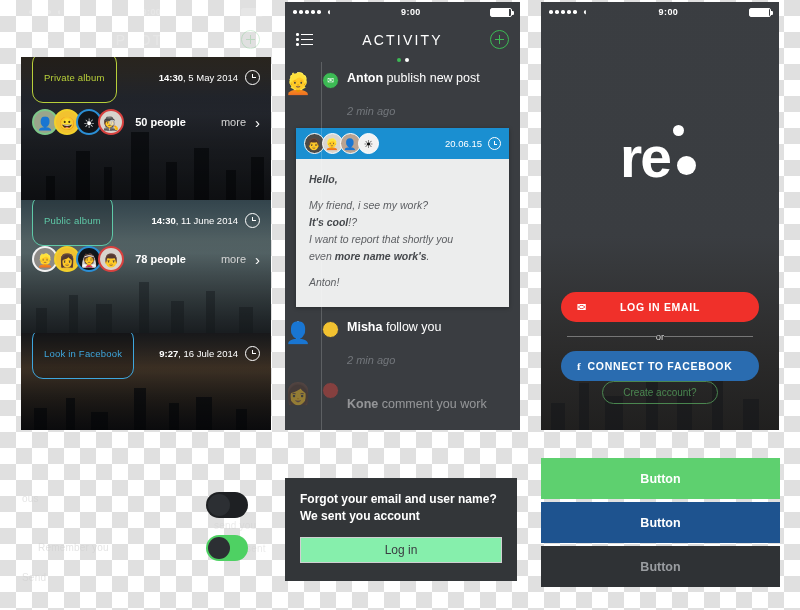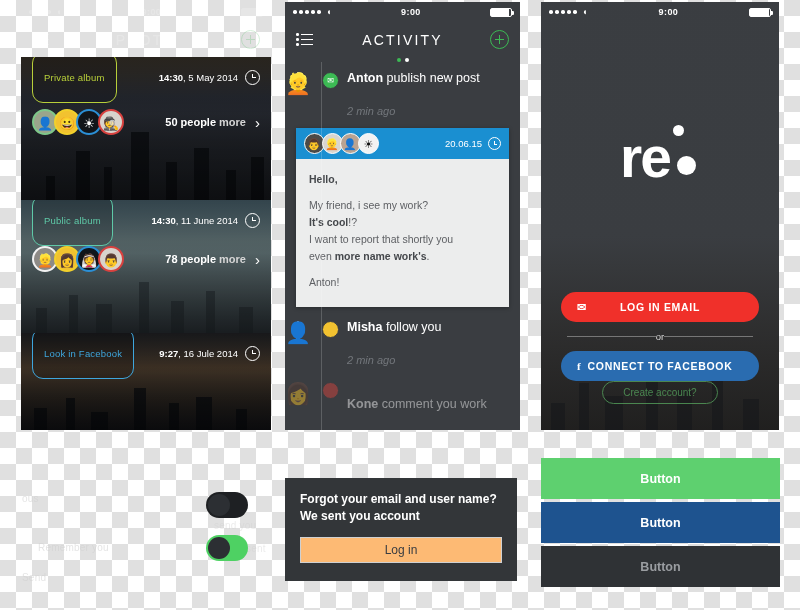--- a/index.html
+++ b/index.html
@@ -124,21 +124,21 @@
   .ring-green  { border-color:#7ec88a; background:#9aa58c; }
   .ring-yellow { border-color:#f2d02c; background:#f2c230; }
   .ring-blue   { border-color:#2b8fd6; background:#11151a; }
   .ring-red    { border-color:#d8413f; background:#d8d3cc; }
   .ring-white  { border-color:#f2f2f2; background:#8d8a86; }
   .ava-more {
     margin-left:auto; display:flex; align-items:center; gap:9px;
     color:#fff; font-size:11px;
   }
   .ava-more b { font-weight:bold;text-align:center; }
-  .ava-more span.lite { color:#d5d5d5; font-weight:700; }
+  .ava-more span.lite { color:#d5d5d5; font-weight:400;margin-left:32px; }
   .chev { font-size:15px; color:#fff; font-weight:300; line-height:1; }
 
   
   #phone2 { left:285px; top:2px; width:235px; height:428px; background:#3a3d41; }
   #phone2 .topdark { background:#3a3d41; }
   .act-feed { position:relative; }
   .timeline {
     position:absolute; left:36px; top:0; bottom:0; width:1px;
     background: rgba(255,255,255,.18);
   }
@@ -178,21 +178,21 @@
     color:#fff; font-size:9.5px;
   }
   .msg-date .clock { width:13px; height:13px; border-width:1.1px; }
   .msg-date .clock::before { left:5px; top:2.7px; height:3.8px; }
   .msg-date .clock::after  { left:5px; top:5.6px; width:3.2px; }
   .msg-body {
     background:#eceded; padding:12px 13px 16px 13px;
     color:#5e6064; font-size:10.5px; line-height:1.62; font-weight:300;
   }
   .msg-body b { font-weight:bold; color:#45484c; }
-  .msg-body p { margin-bottom:9px; }
+  .msg-body p { margin-bottom:9px;font-style:italic; }
   .msg-body p:last-child { margin-bottom:0; }
   .pagedots { display:flex; justify-content:center; gap:4px; margin-top:1px; }
   .pagedots i { width:4px; height:4px; border-radius:50%; display:block; }
 
   
   #phone3 { left:541px; top:2px; width:238px; height:428px;
     background: linear-gradient(180deg,#3f4246 0%,#3b3e42 52%,#2e2a25 76%,#20252b 100%); }
   #phone3::before {
     content:""; position:absolute; inset:0;
     background: linear-gradient(180deg, rgba(58,61,65,.97) 0%, rgba(58,61,65,.92) 55%, rgba(32,30,28,.82) 100%);
@@ -247,21 +247,21 @@
     position:absolute; color:#cfcfcf; font-weight:300; opacity:.55;
     font-size:10px; letter-spacing:.2px; white-space:nowrap;margin-top:24px;
   }
 
   #loginbox {
     position:absolute; left:285px; top:478px; width:232px; height:103px;
     background:#333639; padding:13px 15px;
   }
   .lb-line { color:#fff; font-size:12px; font-weight:bold; line-height:1.42; }
   .lb-btn {
-    margin-top:12px; height:26px; background:#fdba74; border:1px solid #cfd0d1;
+    margin-top:12px; height:26px; background:#86efac; border:1px solid #cfd0d1;
     display:flex; align-items:center; justify-content:center;
     color:#3a3d41; font-size:12px;
   }
 
   #btnstack { position:absolute; left:541px; top:458px; width:239px; }
   .bs {
     height:41px; display:flex; align-items:center; justify-content:center;
     font-size:12.5px; font-weight:bold; margin-bottom:3px;
   }
   .bs-green { background:#5ed06f; color:#fff; }

